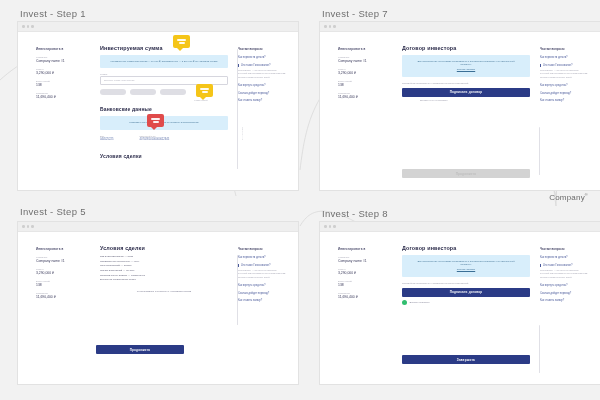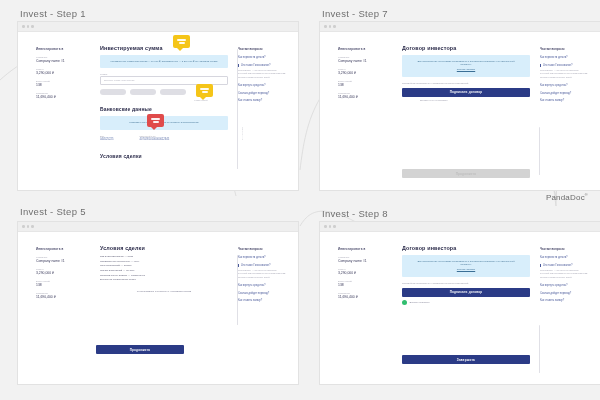--- a/index.html
+++ b/index.html
@@ -383,16 +383,16 @@
         <div class="q">Как вернуть средства?</div>
         <div class="q">Сколько дейдет перевод?</div>
         <div class="q">Как ставить заявку?</div>
       </div>
 
       <div class="btn primary" style="position:absolute;left:82px;bottom:20px;width:128px;">Завершить</div>
     </div>
   </div>
 
   <div class="brand">
-    <span>PandaDoc</span><sup>®</sup>
+    <span>Company</span><sup>®</sup>
   </div>
 
 </div>
 
 </body></html>

